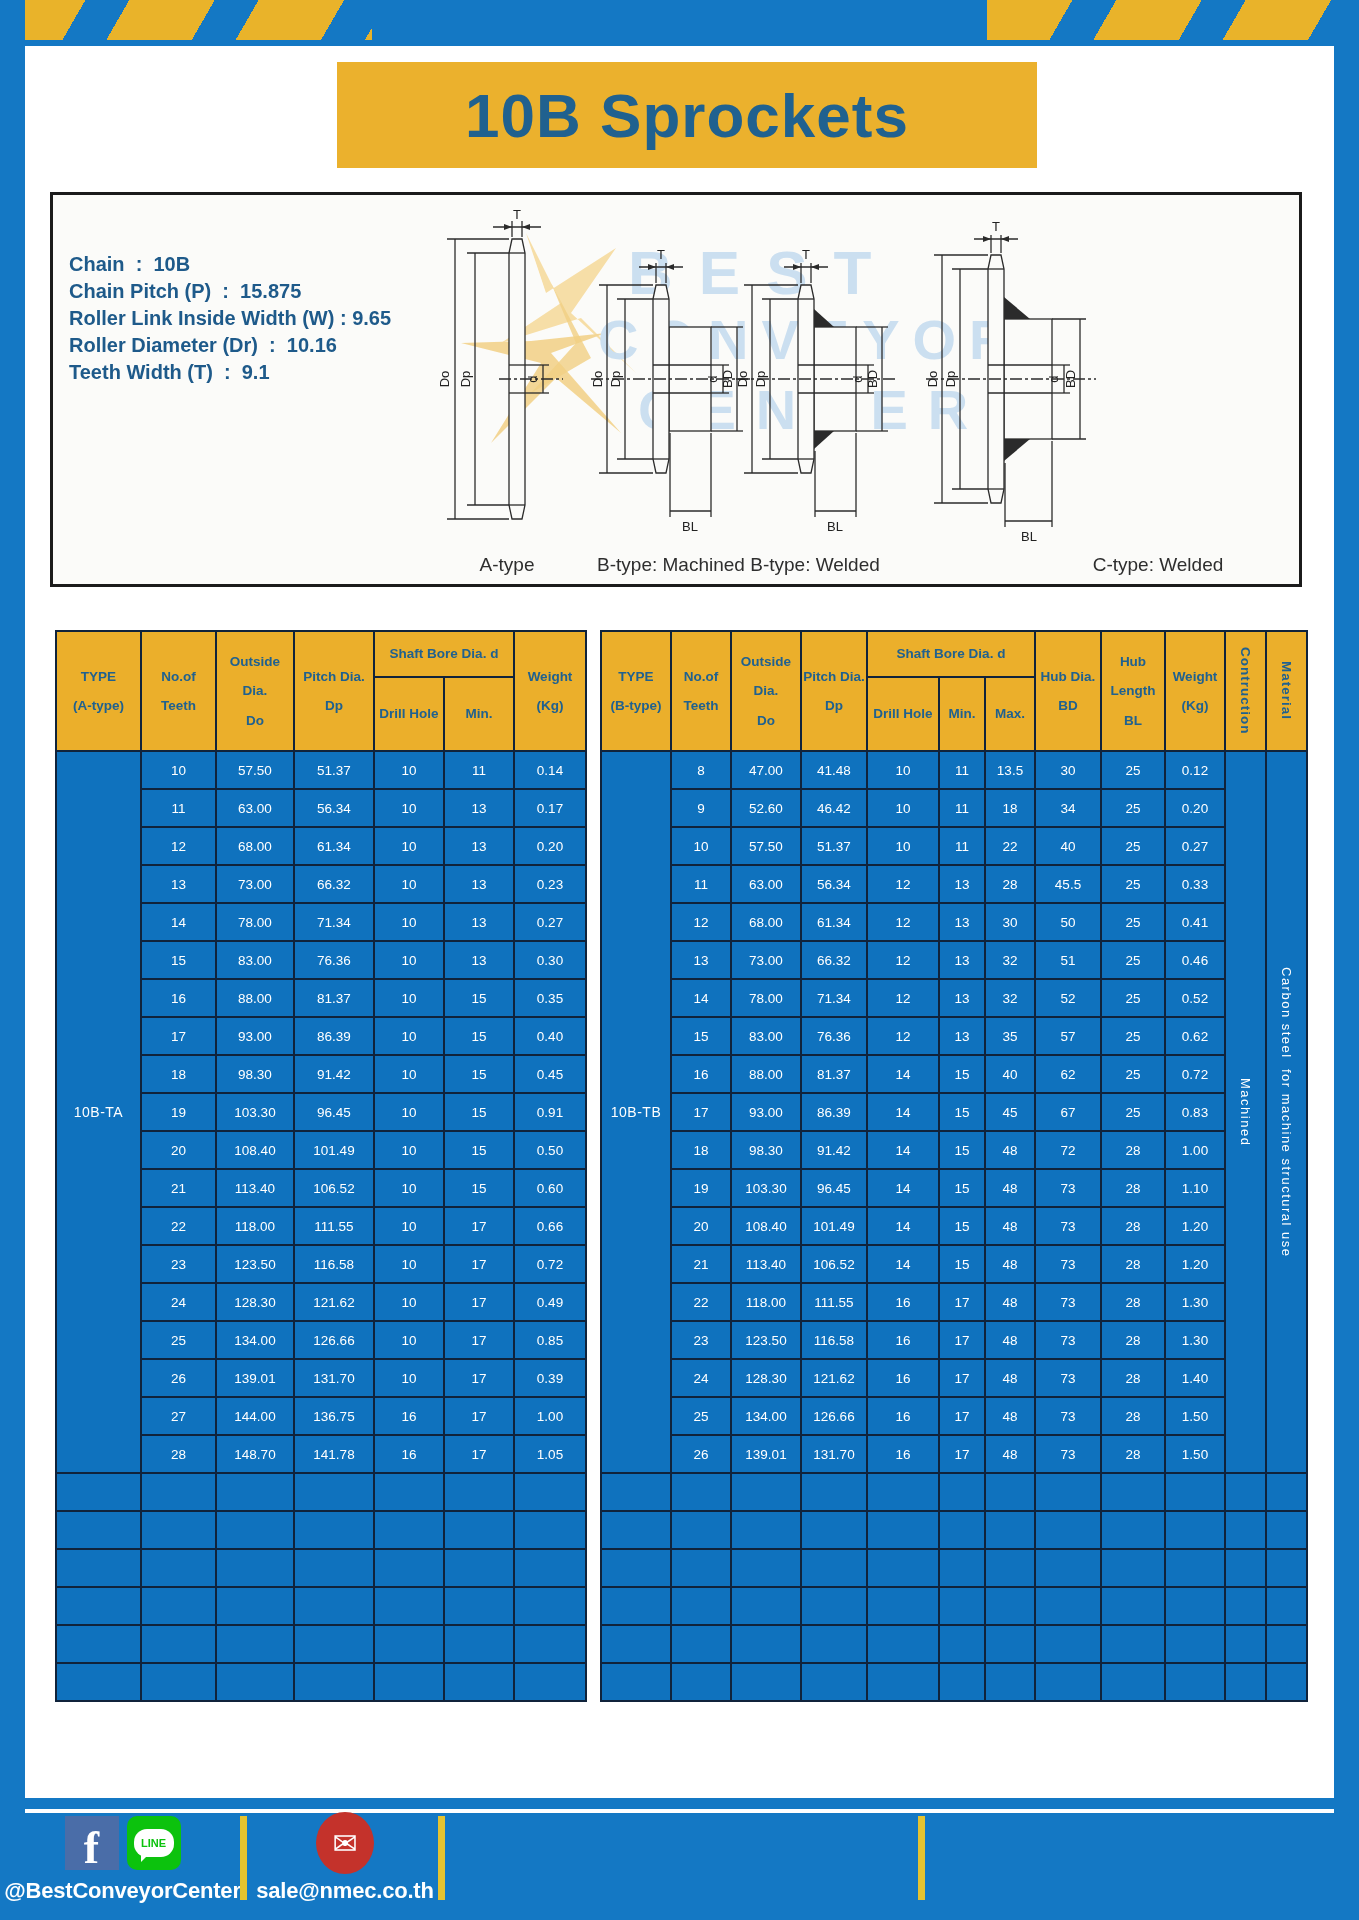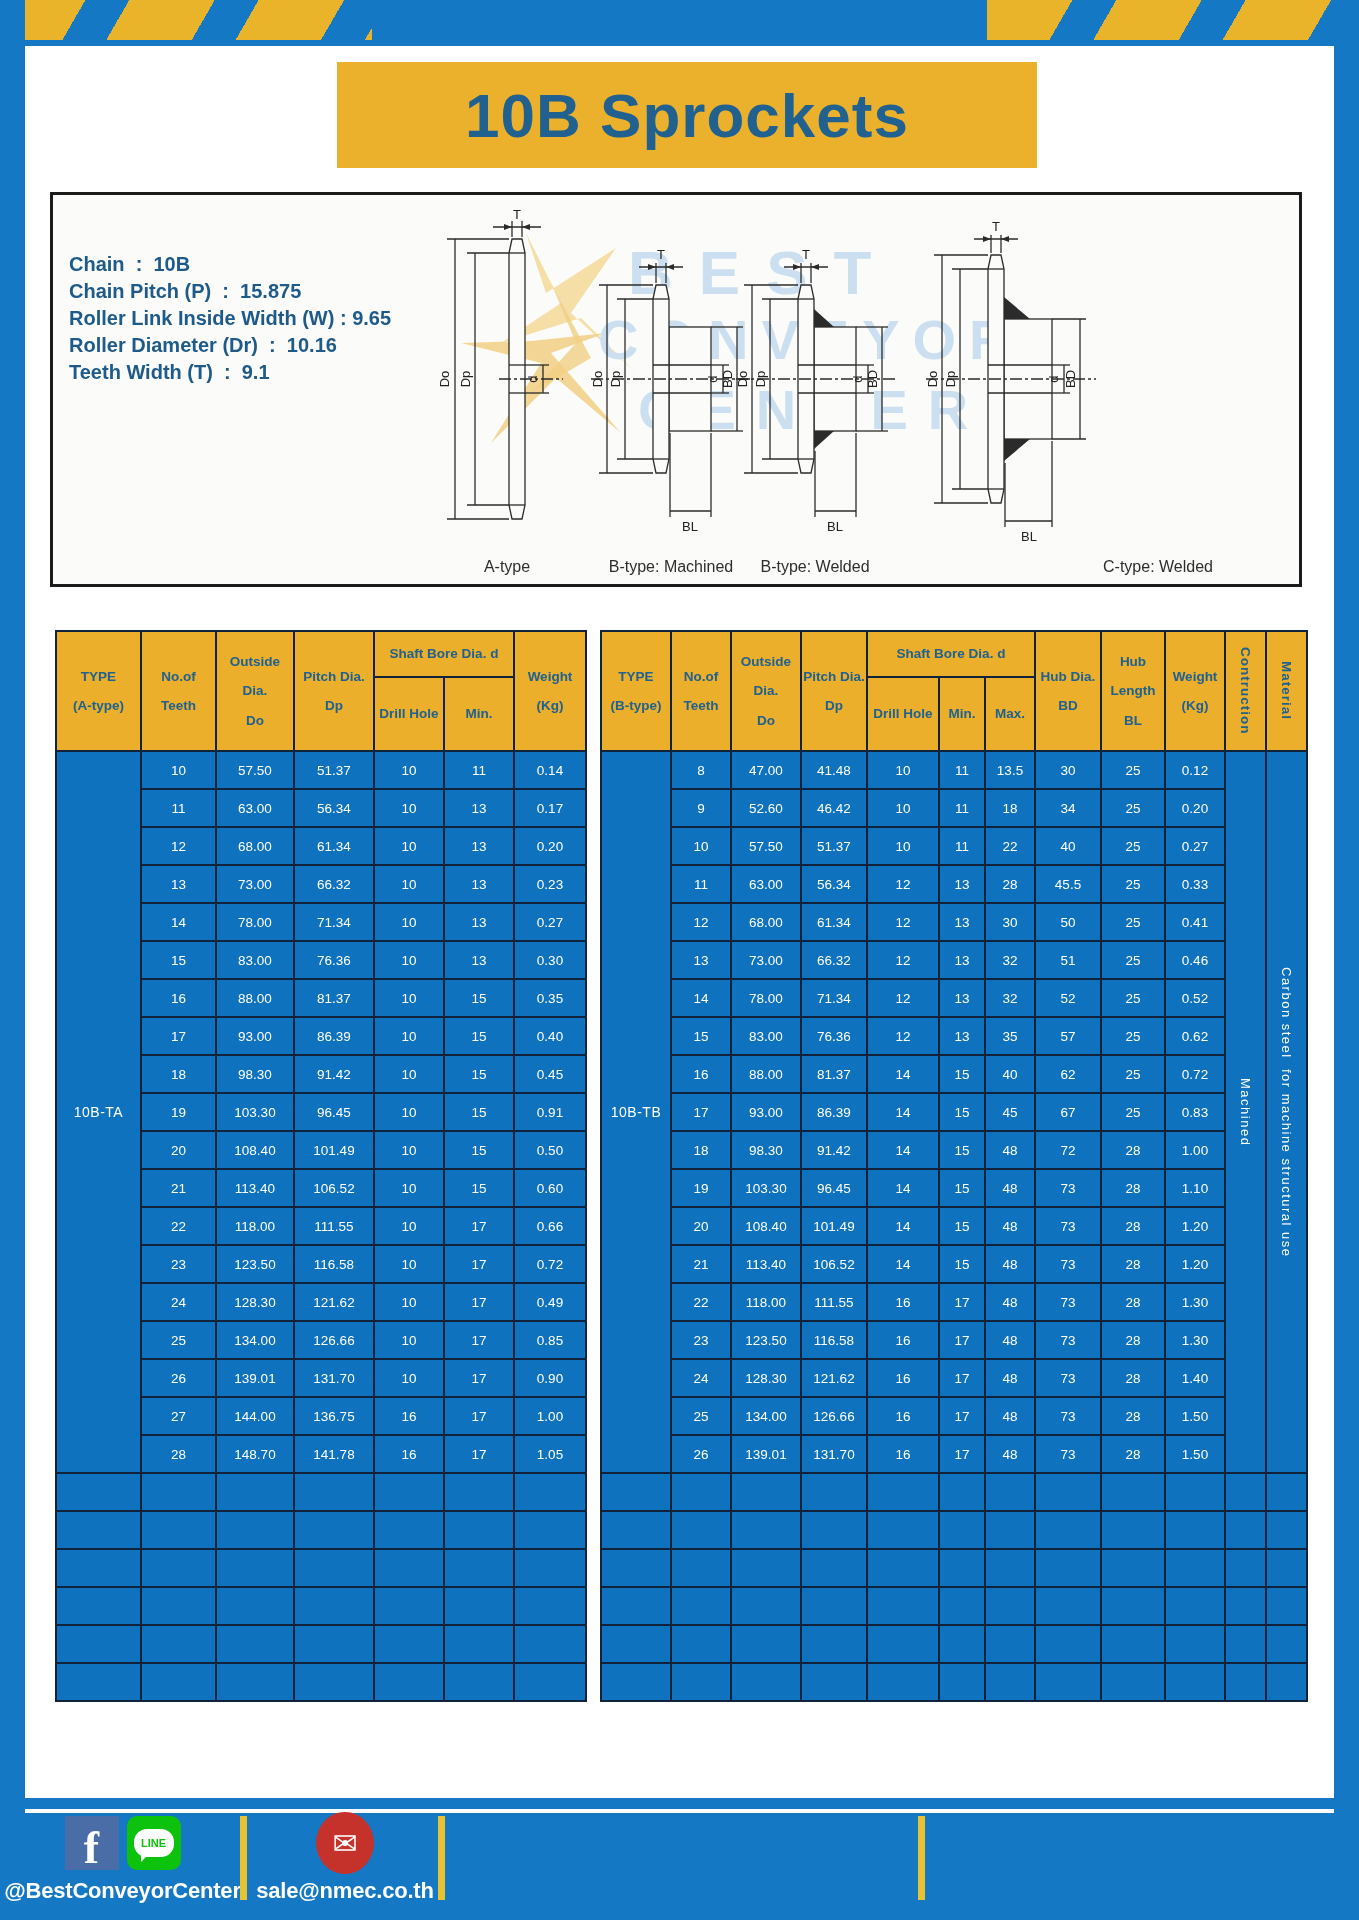--- a/index.html
+++ b/index.html
@@ -27,21 +27,21 @@
     background:#FBFBF9; border:3px solid #1b1b1b; }
   .wm { position:absolute; color:#CBDFF0; font-weight:bold; z-index:0; }
   .wm1 { left:575px; top:42px;  font-size:62px; letter-spacing:26px; }
   .wm2 { left:545px; top:112px; font-size:56px; letter-spacing:13px; }
   .wm3 { left:585px; top:182px; font-size:56px; letter-spacing:20px; }
   .wm-star { position:absolute; left:378px; top:28px; z-index:0; opacity:.8; }
   .spec-lines { position:absolute; left:16px; top:56px; z-index:2; }
   .spec-line { color:#1E5A8A; font-weight:bold; font-size:20px; line-height:27px; white-space:pre; }
   .dia { position:absolute; z-index:1; }
   .dia-caption { position:absolute; bottom:8px; transform:translateX(-50%);
-    font-size:16px; color:#2e2e2e; z-index:2; white-space:nowrap; }
+    font-size:19px; color:#2e2e2e; z-index:2; white-space:nowrap; }
   .dia svg text { font-family:"Liberation Sans", sans-serif; font-size:13px; fill:#222; }
 
   
   table { border-collapse:collapse; table-layout:fixed; }
   .tbl { position:absolute; top:630px; }
   .tbl-a { left:55px; }
   .tbl-b { left:600px; }
   th, td { border:2px solid #10233B; text-align:center; vertical-align:middle; overflow:hidden; }
   thead th { background:#EBAF2B; color:#20618F; font-size:13.5px; font-weight:bold;
     white-space:pre-line; line-height:2.15; }
@@ -423,21 +423,21 @@
           <td>10</td>
           <td>17</td>
           <td>0.85</td>
         </tr>
         <tr>
           <td>26</td>
           <td>139.01</td>
           <td>131.70</td>
           <td>10</td>
           <td>17</td>
-          <td>0.90</td>
+          <td>0.39</td>
         </tr>
         <tr>
           <td>27</td>
           <td>144.00</td>
           <td>136.75</td>
           <td>16</td>
           <td>17</td>
           <td>1.00</td>
         </tr>
         <tr>

